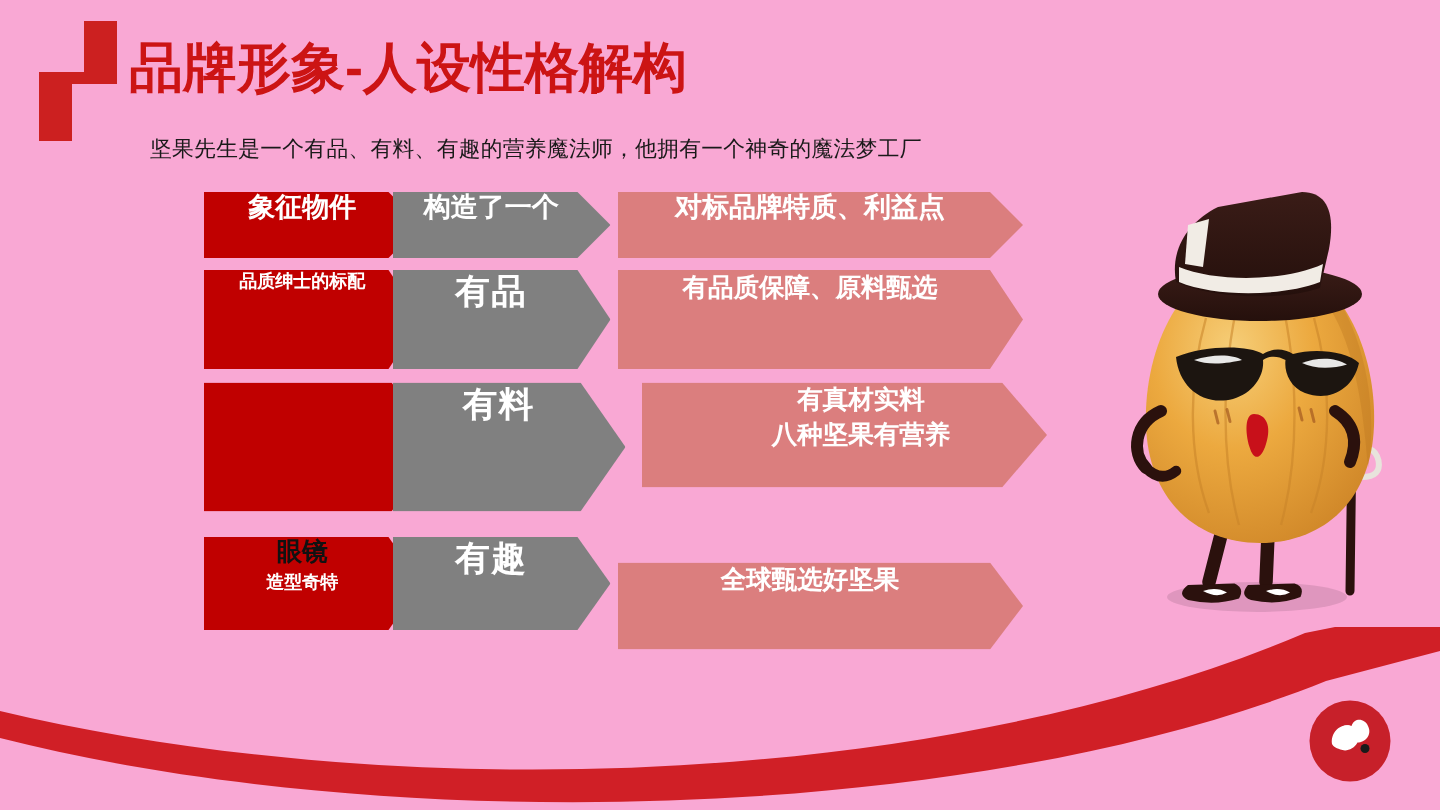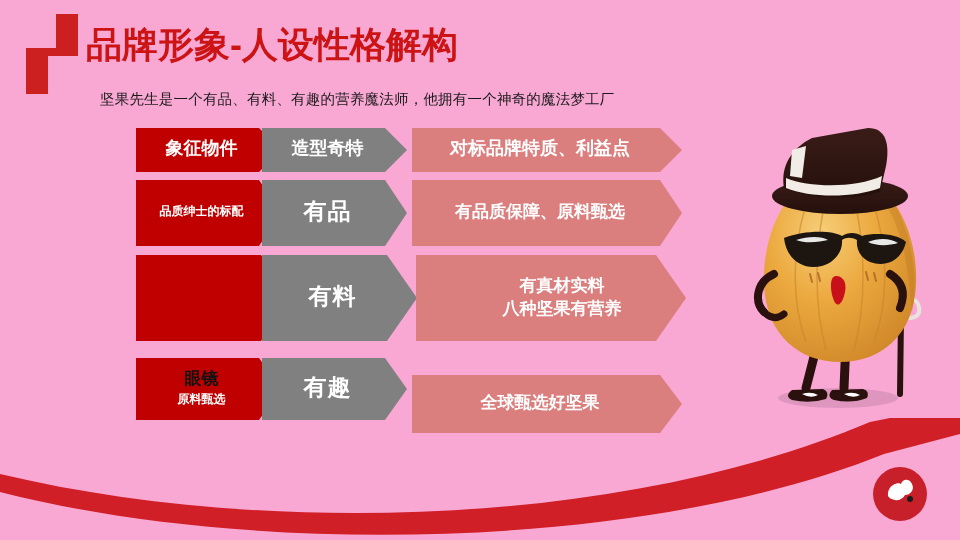--- a/index.html
+++ b/index.html
@@ -18,21 +18,21 @@
     letter-spacing:0px;line-height:46px;white-space:nowrap;
   }
   .subtitle{
     position:absolute;left:100px;top:90px;
     font-size:14.5px;color:#1a1a1a;white-space:nowrap;letter-spacing:.2px;
   }
 
   
   .rows{position:absolute;left:0;top:0;width:960px;height:540px;}
   .row{position:absolute;}
-  .chev{position:absolute;display:flex;align-items:center;justify-content:center;box-sizing:border-box;font-family:Liberation Mono, monospace;}
+  .chev{position:absolute;display:flex;justify-content:center;box-sizing:border-box;}
   .chev-red{background:#C00000;}
   .chev-grey{background:#808080;}
   .chev-pink{background:#DB7E7E;}
   .clip-arrow{clip-path:polygon(0 0, calc(100% - 22px) 0, 100% 50%, calc(100% - 22px) 100%, 0 100%);}
   .clip-arrow-lg{clip-path:polygon(0 0, calc(100% - 30px) 0, 100% 50%, calc(100% - 30px) 100%, 0 100%);}
 
   .cell-inner{text-align:center;line-height:1.22;width:100%;padding-right:14px;box-sizing:border-box;}
   .hdr-red{color:#fff;font-size:18px;font-weight:bold;}
   .hdr-grey{color:#fff;font-size:18px;font-weight:bold;}
   .hdr-pink{color:#fff;font-size:18px;font-weight:bold;}
@@ -71,21 +71,21 @@
   <div class="title">品牌形象-人设性格解构</div>
   <div class="subtitle">坚果先生是一个有品、有料、有趣的营养魔法师，他拥有一个神奇的魔法梦工厂</div>
 
   <div class="rows">
 
     <div class="row">
       <div class="chev chev-red clip-arrow" style="left:136px;top:128px;width:145px;height:44px;">
         <div class="cell-inner"><span class="hdr-red">象征物件</span></div>
       </div>
       <div class="chev chev-grey clip-arrow" style="left:262px;top:128px;width:145px;height:44px;">
-        <div class="cell-inner"><span class="hdr-grey">造型奇特</span></div>
+        <div class="cell-inner"><span class="hdr-grey">构造了一个</span></div>
       </div>
       <div class="chev chev-pink clip-arrow" style="left:412px;top:128px;width:270px;height:44px;">
         <div class="cell-inner"><span class="hdr-pink">对标品牌特质、利益点</span></div>
       </div>
     </div>
 
     <div class="row">
       <div class="chev chev-red clip-arrow" style="left:136px;top:180px;width:145px;height:66px;">
         <div class="cell-inner">
           <span class="obj-sub">品质绅士的标配</span>
@@ -100,30 +100,30 @@
     </div>
 
     <div class="row">
       <div class="chev chev-red clip-arrow-lg" style="left:136px;top:255px;width:155px;height:86px;">
         <div class="cell-inner">
         </div>
       </div>
       <div class="chev chev-grey clip-arrow-lg" style="left:262px;top:255px;width:155px;height:86px;">
         <div class="cell-inner"><span class="trait">有料</span></div>
       </div>
-      <div class="chev chev-pink clip-arrow-lg" style="left:416px;top:255px;width:270px;height:86px;padding-left:36px;">
+      <div class="chev chev-pink clip-arrow-lg" style="left:428px;top:255px;width:270px;height:70px;padding-left:36px;">
         <div class="cell-inner"><span class="benefit">有真材实料<br>八种坚果有营养</span></div>
       </div>
     </div>
 
     <div class="row">
       <div class="chev chev-red clip-arrow" style="left:136px;top:358px;width:145px;height:62px;">
         <div class="cell-inner">
           <span class="obj-title">眼镜</span>
-          <span class="obj-sub">原料甄选</span>
+          <span class="obj-sub">造型奇特</span>
         </div>
       </div>
       <div class="chev chev-grey clip-arrow" style="left:262px;top:358px;width:145px;height:62px;">
         <div class="cell-inner"><span class="trait">有趣</span></div>
       </div>
       <div class="chev chev-pink clip-arrow" style="left:412px;top:375px;width:270px;height:58px;">
         <div class="cell-inner"><span class="benefit">全球甄选好坚果</span></div>
       </div>
     </div>
 

